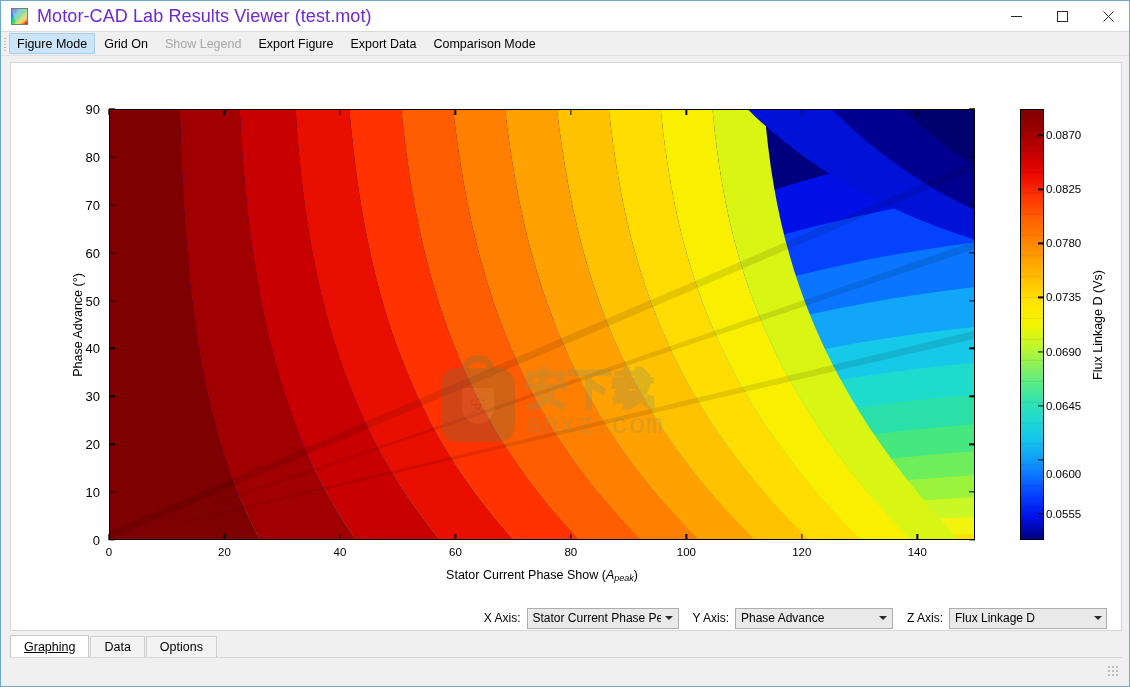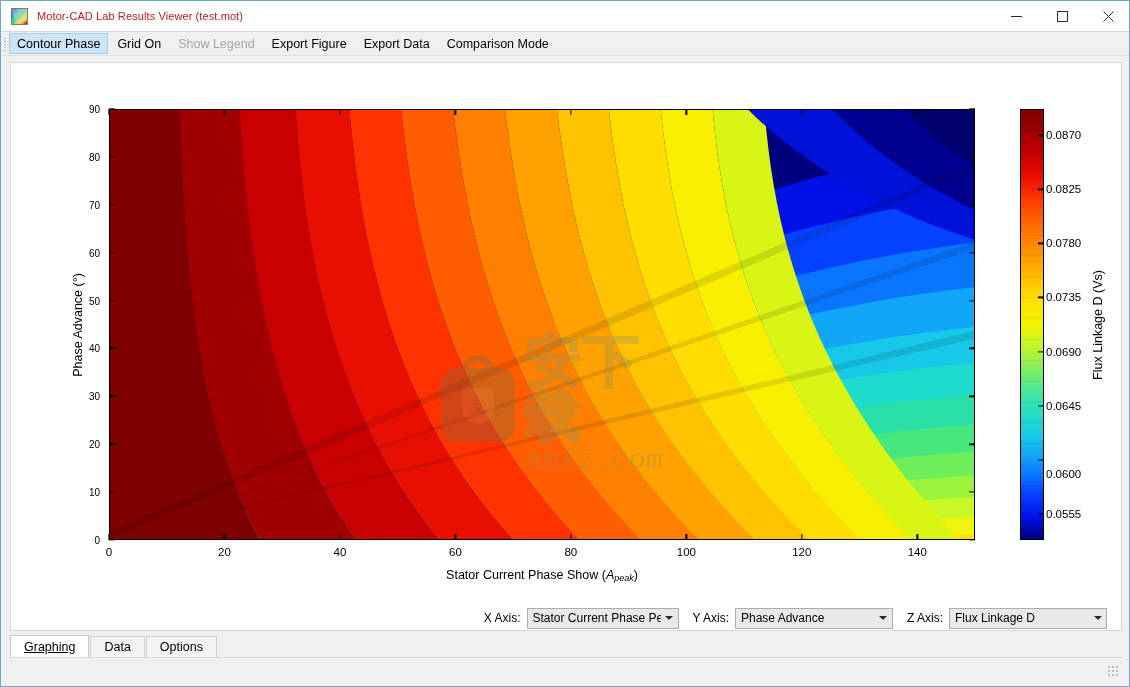--- a/index.html
+++ b/index.html
@@ -45,21 +45,21 @@
   }
   .app-icon .g2 {
     position: absolute; right: -3px; top: -4px;
     width: 17px; height: 17px;
     background: #d8d8d8;
     opacity: .55;
     transform: rotate(-20deg);
     border-radius: 2px;
   }
   .title-text {
-    font-size: 11px; color: #b91c1c;
+    font-size: 18px; color: #6d28d9;
     letter-spacing: .1px;
     white-space: nowrap;
   }
   .winbtns {
     position: absolute; right: 0; top: 0;
     height: 31px; display: flex;
   }
   .winbtn {
     width: 46px; height: 31px;
     display: flex; align-items: center; justify-content: center;
@@ -124,21 +124,21 @@
     position: absolute; inset: 0;
     overflow: hidden;
   }
   .contour svg { display: block; width: 100%; height: 100%; }
 
   
   .ytick {
     position: absolute;
     right: 100%;
     transform: translateY(-50%);
-    font-size: 10px; color: #000;
+    font-size: 13px; color: #000;
     padding-right: 9px;
     white-space: nowrap;
     text-align: left;
   }
   .ytickmark {
     position: absolute; left: 0;
     width: 6px; height: 1.3px; background: #000;
     transform: translateY(-50%);
   }
   .xtick {
@@ -241,21 +241,21 @@
     transform: translateX(-50%);
     width: 32px; height: 36px;
     background: #8e9162;
     border-radius: 4px 4px 16px 16px;
     display: flex; align-items: center; justify-content: center;
     font-size: 16px; color: #6b6f4a;
     font-family: "DejaVu Sans", sans-serif;
   }
   .wm-txt { position: relative; }
   .wm-cn {
-    font-size: 56px; font-weight: bold; letter-spacing: 2px;
+    font-size: 42px; font-weight: bold; letter-spacing: 2px;
     color: transparent;
     -webkit-text-stroke: 2.5px #8e9162;
     font-family: "DejaVu Sans", sans-serif;
     line-height: 1;
   }
   .wm-en {
     font-size: 28px; color: #8e9162;
     font-family: Liberation Mono, monospace;
     line-height: 1.1; margin-top: 1px; letter-spacing: .5px;
   }
@@ -361,21 +361,21 @@
             <line x1="10.5" y1="0.5" x2="0.5" y2="10.5" stroke="#2b2b2b" stroke-width="1"></line>
           </svg>
       </div>
     </div>
   </div>
 
   <div class="toolbar">
     <div class="grip">
         <i></i>
       </div>
-    <div class="tbtn active">Contour Phase</div>
+    <div class="tbtn active">Figure Mode</div>
     <div class="tbtn">Grid On</div>
     <div class="tbtn disabled">Show Legend</div>
     <div class="tbtn">Export Figure</div>
     <div class="tbtn">Export Data</div>
     <div class="tbtn">Comparison Mode</div>
   </div>
 
   <div class="panel">
     <div class="plotwrap">
 

